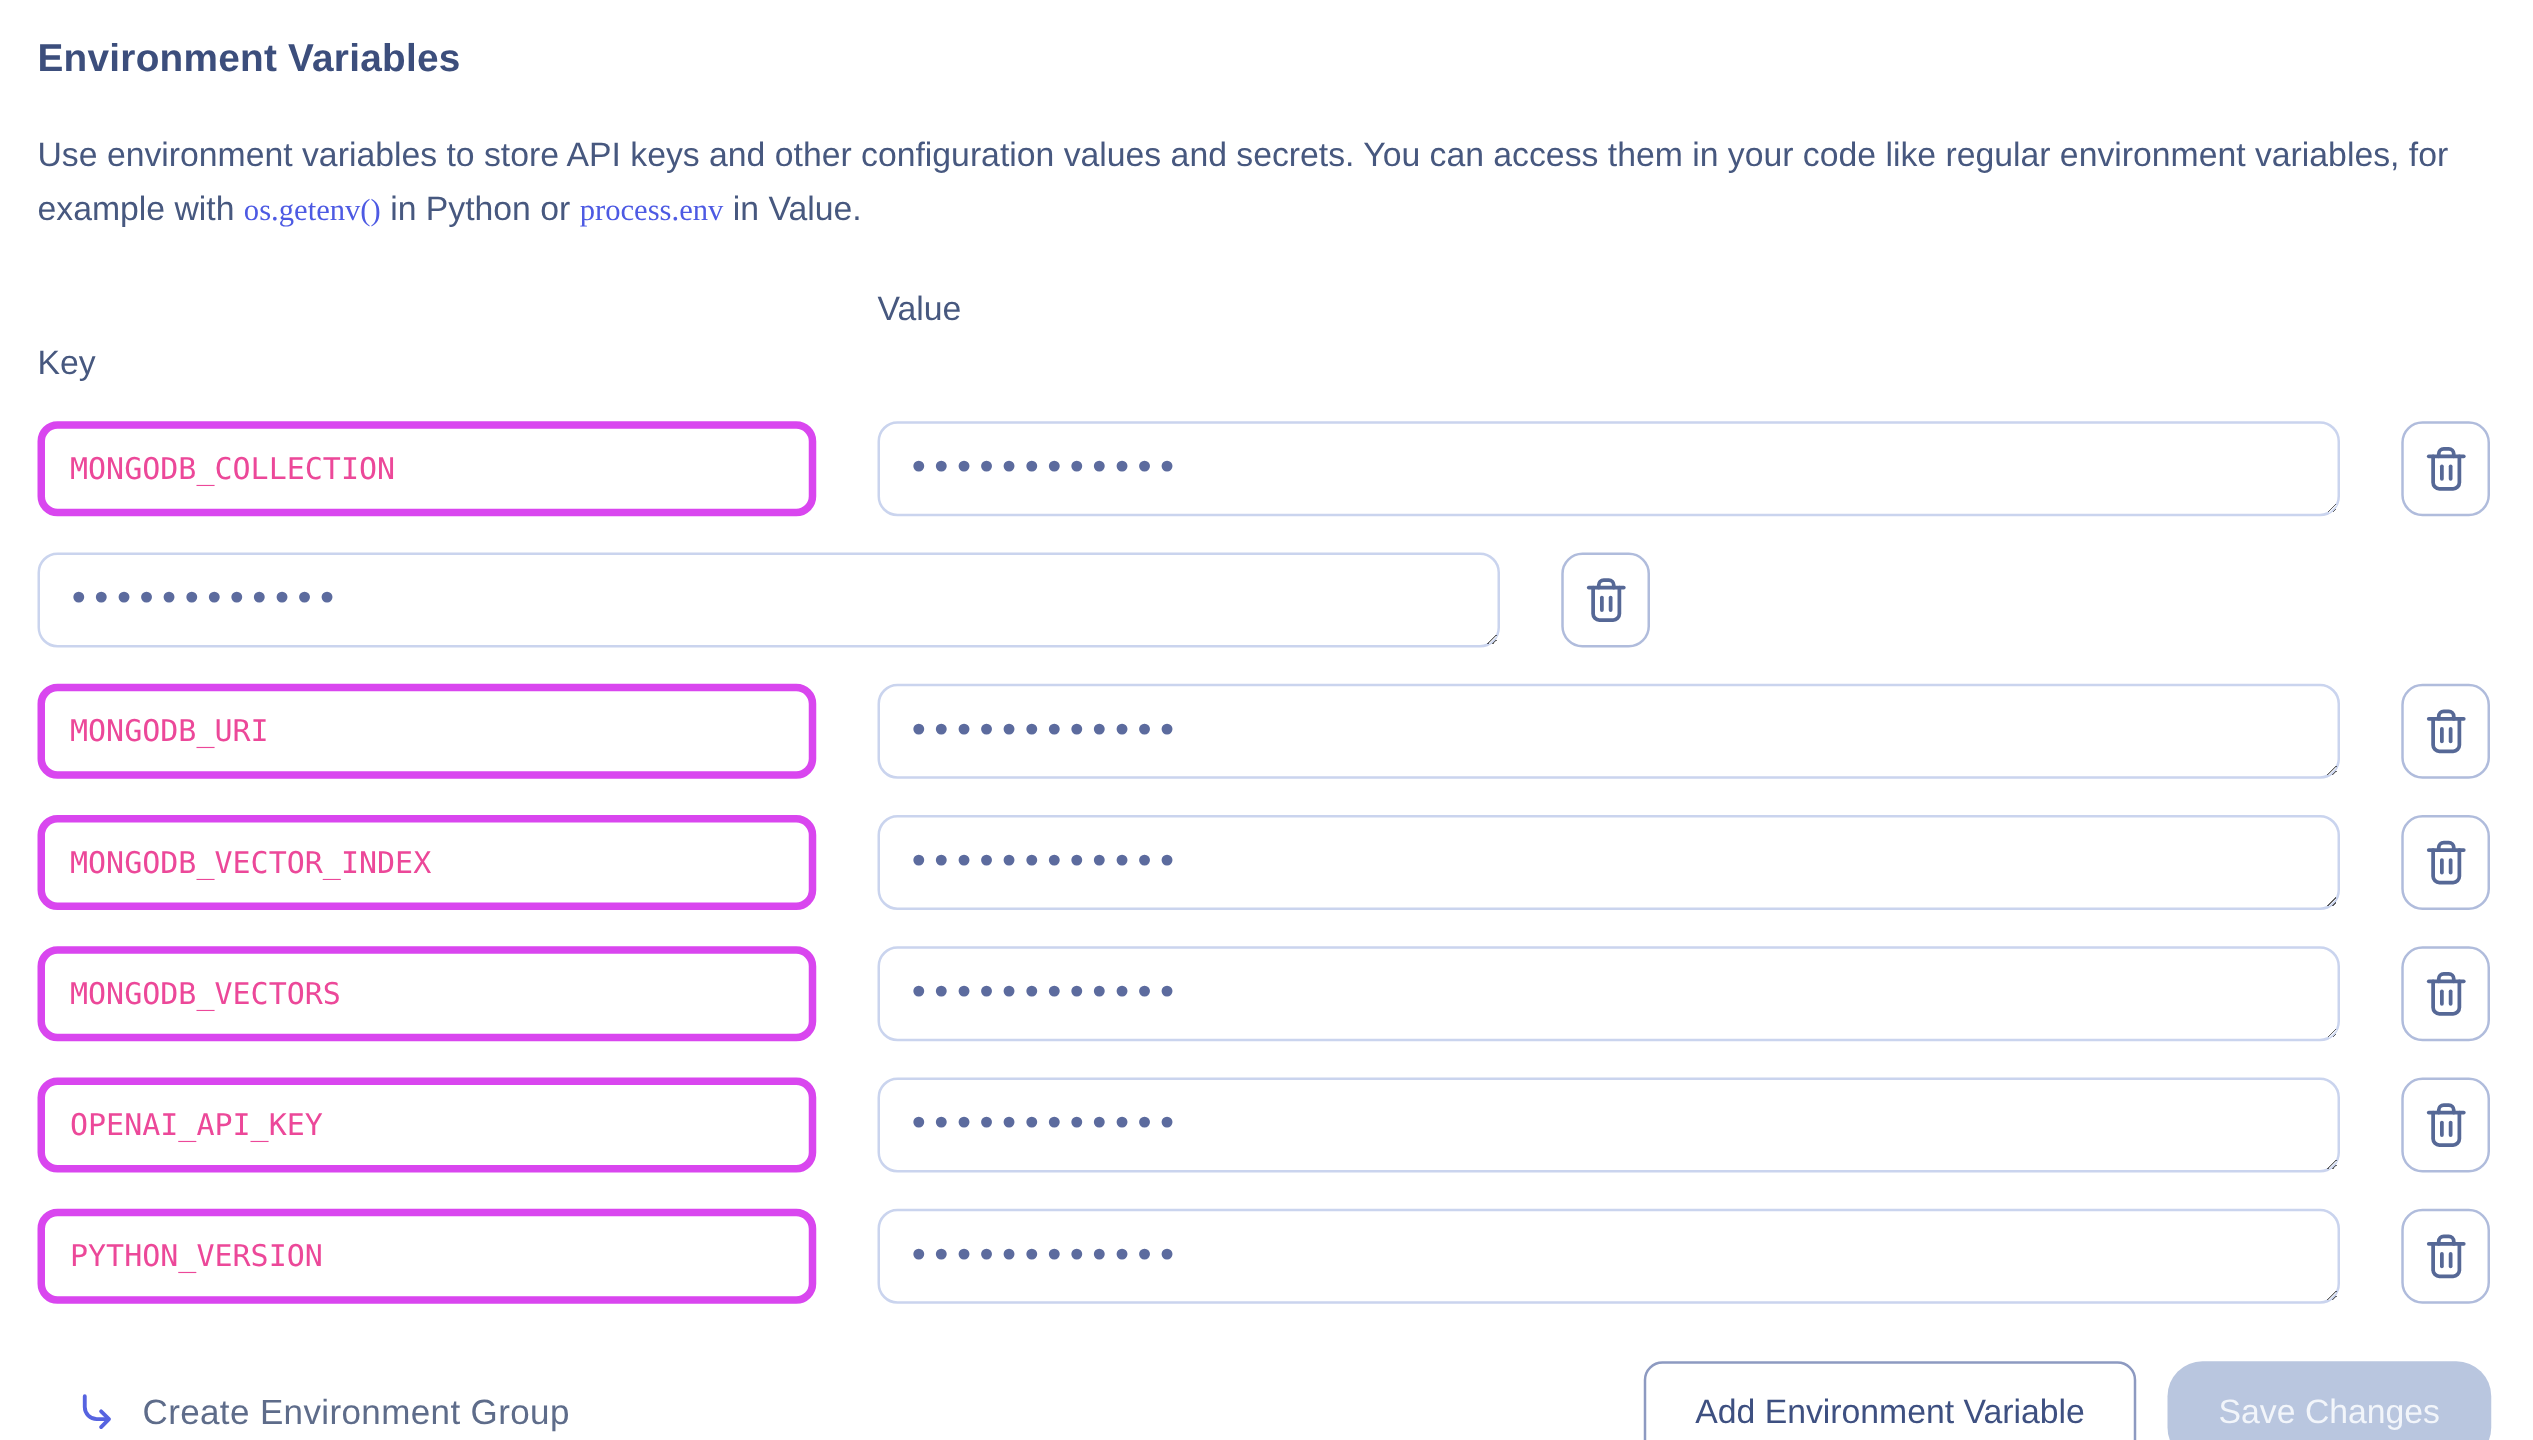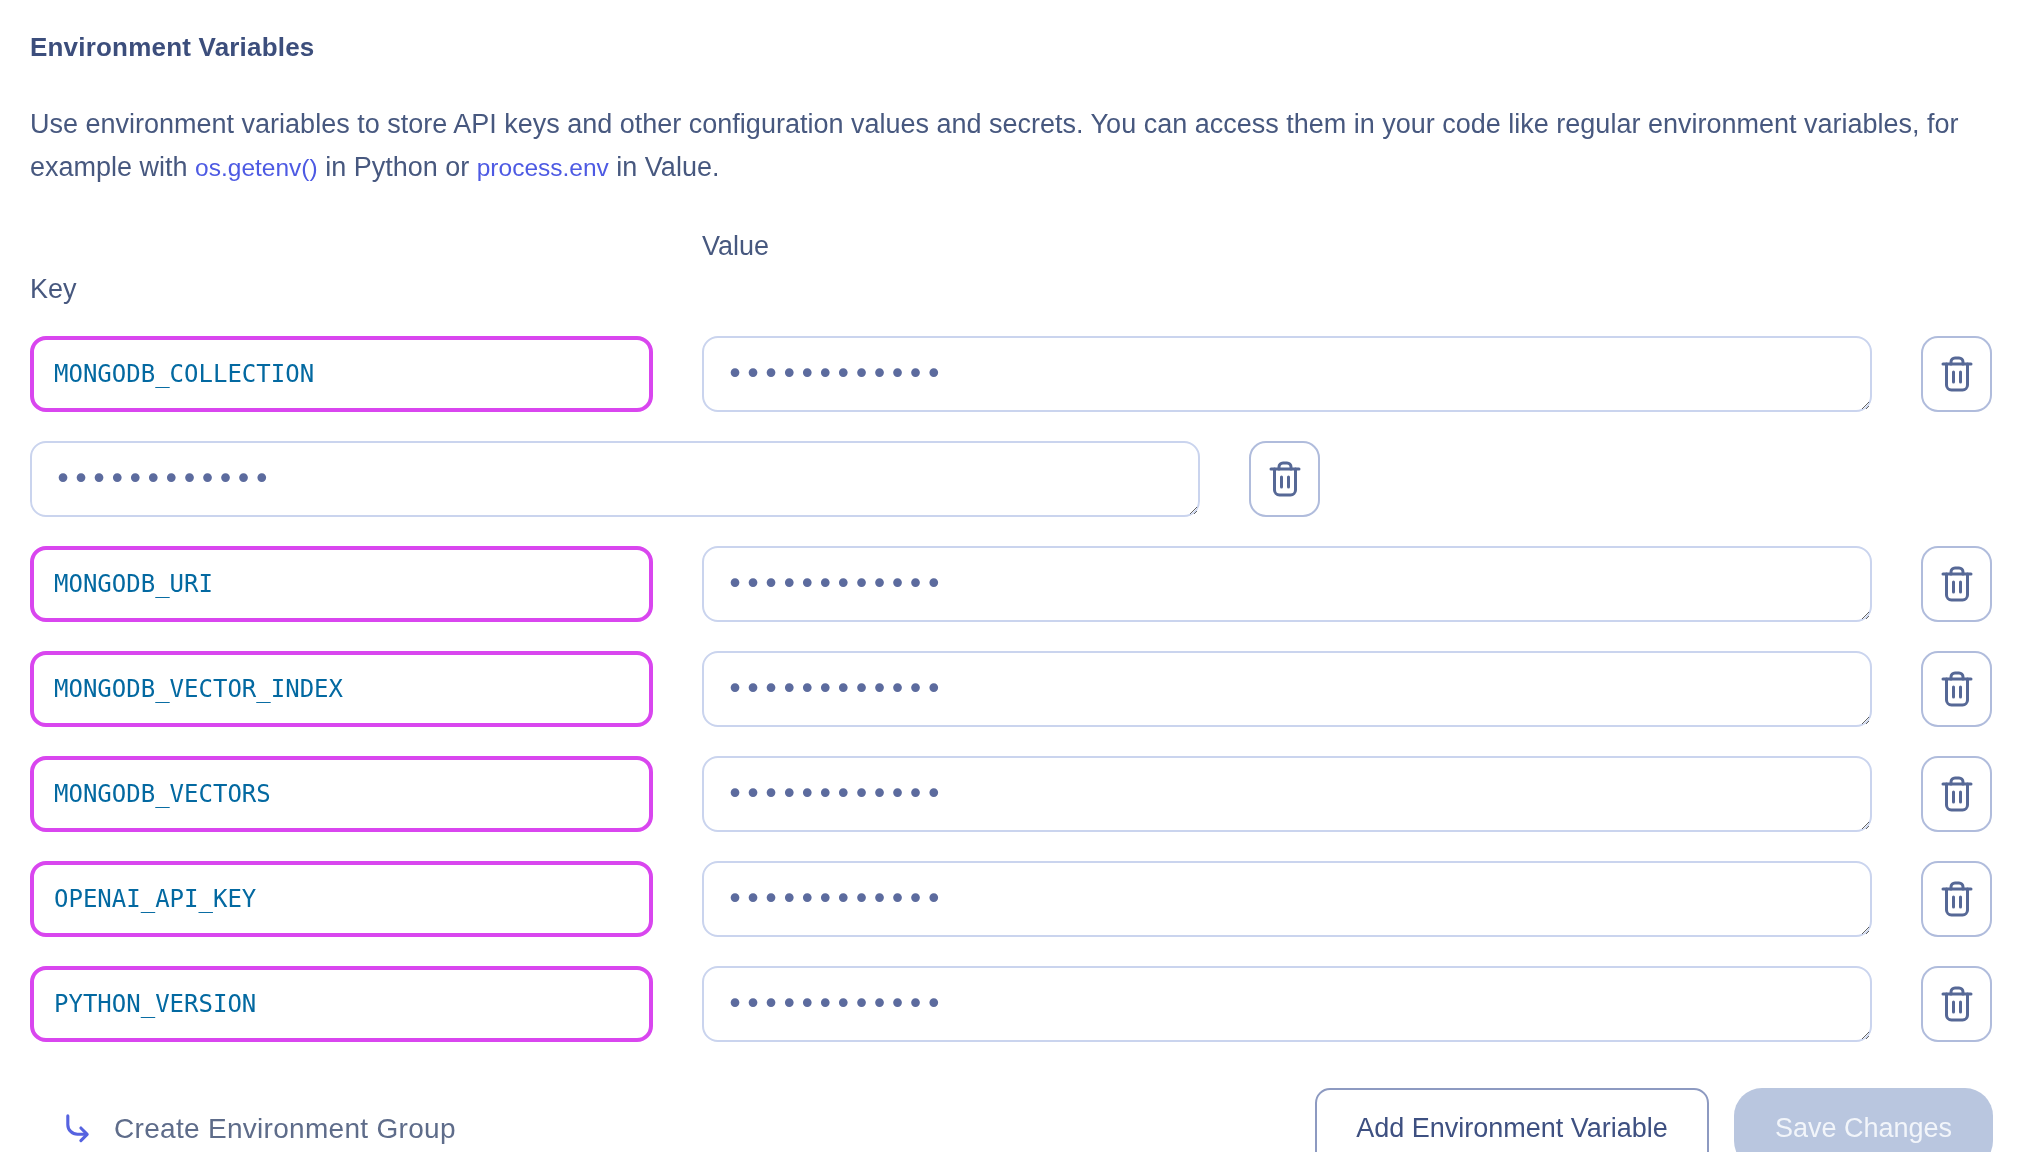--- a/index.html
+++ b/index.html
@@ -1,46 +1,46 @@
 <!DOCTYPE html>
 <html><head>
 <meta charset="utf-8">
 <style>
   * { box-sizing: border-box; margin: 0; padding: 0; }
   html, body { width: 2026px; height: 1152px; background: #ffffff; overflow: hidden; }
   body { font-family: "Liberation Sans", sans-serif; color: #47587f; }
   .container { padding: 26px 33px 0 30px; width: 2026px; }
 
   .page-title {
-    font-size: 26px; font-weight: 700; color: #3c4e7c;
+    font-size: 31px; font-weight: 700; color: #3c4e7c;
     line-height: 42px; letter-spacing: 0.2px;
   }
 
   .description {
     margin-top: 35px; font-size: 27px; line-height: 43px;
     color: #47587f; max-width: 1932px;
   }
   .inline-code {
-    font-family: Liberation Sans, sans-serif;
+    font-family: Liberation Serif, serif;
     font-size: 24.5px; color: #4d5ae3;
   }
 
   .col-headers { display: flex; margin-top: 42px; font-size: 27px; color: #47587f; }
   .col-key { width: 672px; margin-top: 43px; }
   .col-value { }
 
   .rows { margin-top: 31px; }
   .env-row { display: flex; gap: 49px; margin-bottom: 29px; align-items: stretch; }
 
   .key-input {
     width: 623px; height: 76px;
-    border: 4px solid #d946ef; border-radius: 16px;
+    border: 6px solid #d946ef; border-radius: 16px;
     padding: 0 20px; outline: none;
     font-family: "DejaVu Sans Mono", monospace;
-    font-size: 24px; color: #0369a1; background: #ffffff;
+    font-size: 24px; color: #ec4899; background: #ffffff;
   }
 
   .value-textarea {
     width: 1170px; height: 76px;
     border: 2px solid #cad4ee; border-radius: 16px;
     padding: 17px 20px 0 22px; outline: none;
     font-family: "DejaVu Sans Mono", monospace;
     font-size: 30px; line-height: 38px; color: #5c6b9e;
     background: #ffffff; resize: both; overflow: hidden; white-space: nowrap;
   }

